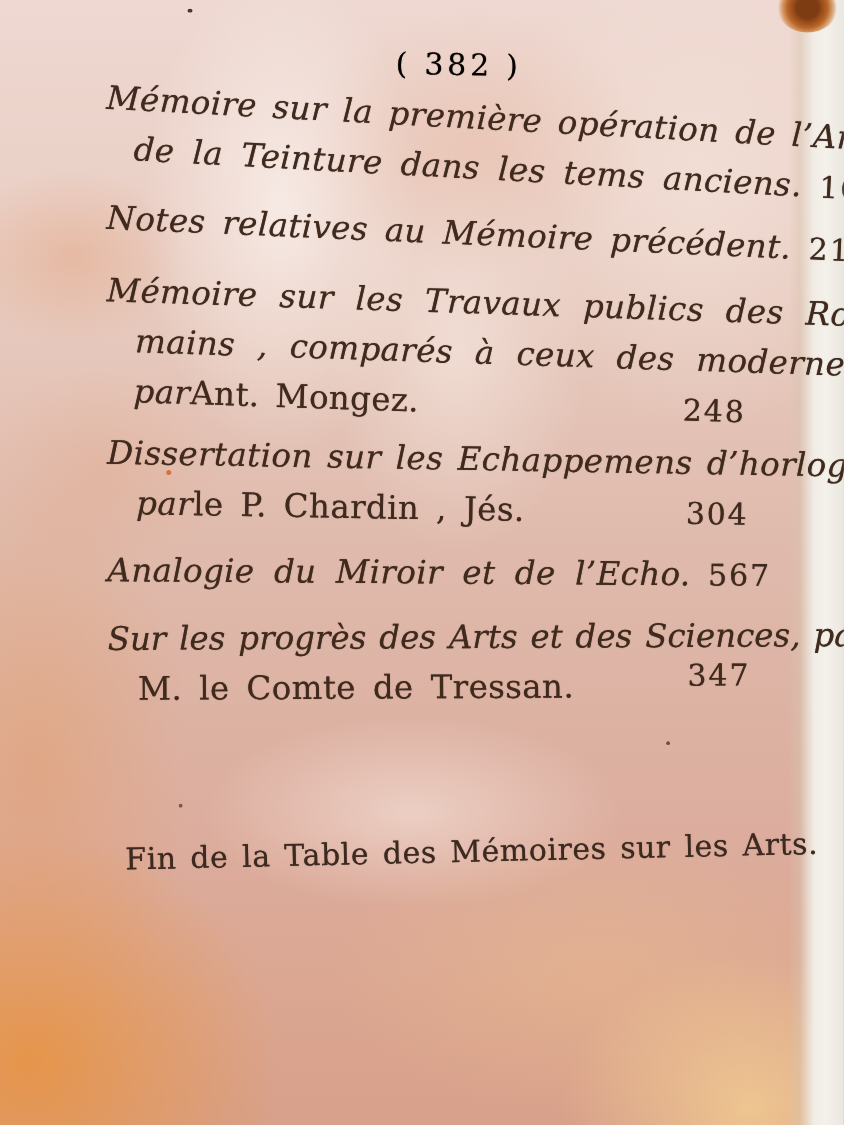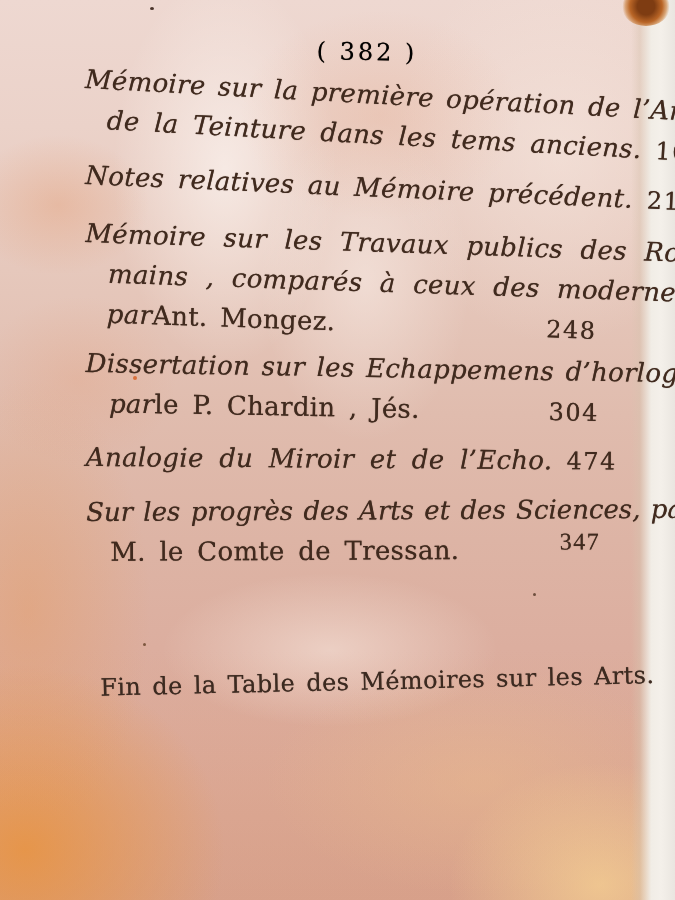--- a/index.html
+++ b/index.html
@@ -32,21 +32,21 @@
     text-shadow:0 0 0.7px rgba(64,42,30,0.8);}
   .entry{position:absolute;left:86px;width:514px;transform-origin:0 0;color:#402a1e;}
   .line{display:flex;align-items:baseline;height:40px;white-space:nowrap;
     font-size:26px;letter-spacing:0.3px;word-spacing:4px;
     text-shadow:0 0 0.7px rgba(64,42,30,0.8);}
   .line.cont{padding-left:24px;}
   .seg.it{font-style:italic;}
   .seg.rm{font-style:normal;}
   .pageref{margin-left:auto;flex-shrink:0;font-style:normal;font-size:24px;
     letter-spacing:1.5px;padding-left:14px;}
-  .raised{transform:translateY(-9px);font-family:Liberation Serif, serif;}
+  .raised{transform:translateY(-9px);}
   .footer-line{position:absolute;left:86px;width:514px;top:674px;font-size:24px;
     letter-spacing:0.4px;word-spacing:3px;padding-left:14px;white-space:nowrap;
     transform-origin:0 0;transform:rotate(-1.3deg);color:#3c2a20;
     text-shadow:0 0 0.7px rgba(60,42,32,0.8);}
 </style>
 </head>
 <body>
 
 <div class="photo">
   <div class="stains"></div>
@@ -99,21 +99,21 @@
     <div class="line cont" style="word-spacing:5px;">
       <span class="seg it">par </span>
       <span class="seg rm">le P. Chardin , Jés.</span>
       <span class="pageref">304</span>
     </div>
   </div>
 
   <div class="entry" style="top:442px;transform:rotate(0.4deg);">
     <div class="line first" style="word-spacing:7px;">
       <span class="seg it">Analogie du Miroir et de l’Echo.</span>
-      <span class="pageref">474</span>
+      <span class="pageref">567</span>
     </div>
   </div>
 
   <div class="entry" style="top:497px;transform:rotate(-0.3deg);">
     <div class="line first" style="word-spacing:2px;letter-spacing:0;">
       <span class="seg it">Sur les progrès des Arts et des Sciences, par</span>
     </div>
     <div class="line cont" style="word-spacing:5px;">
       <span class="seg rm">M. le Comte de Tressan.</span>
       <span class="pageref raised">347</span>

